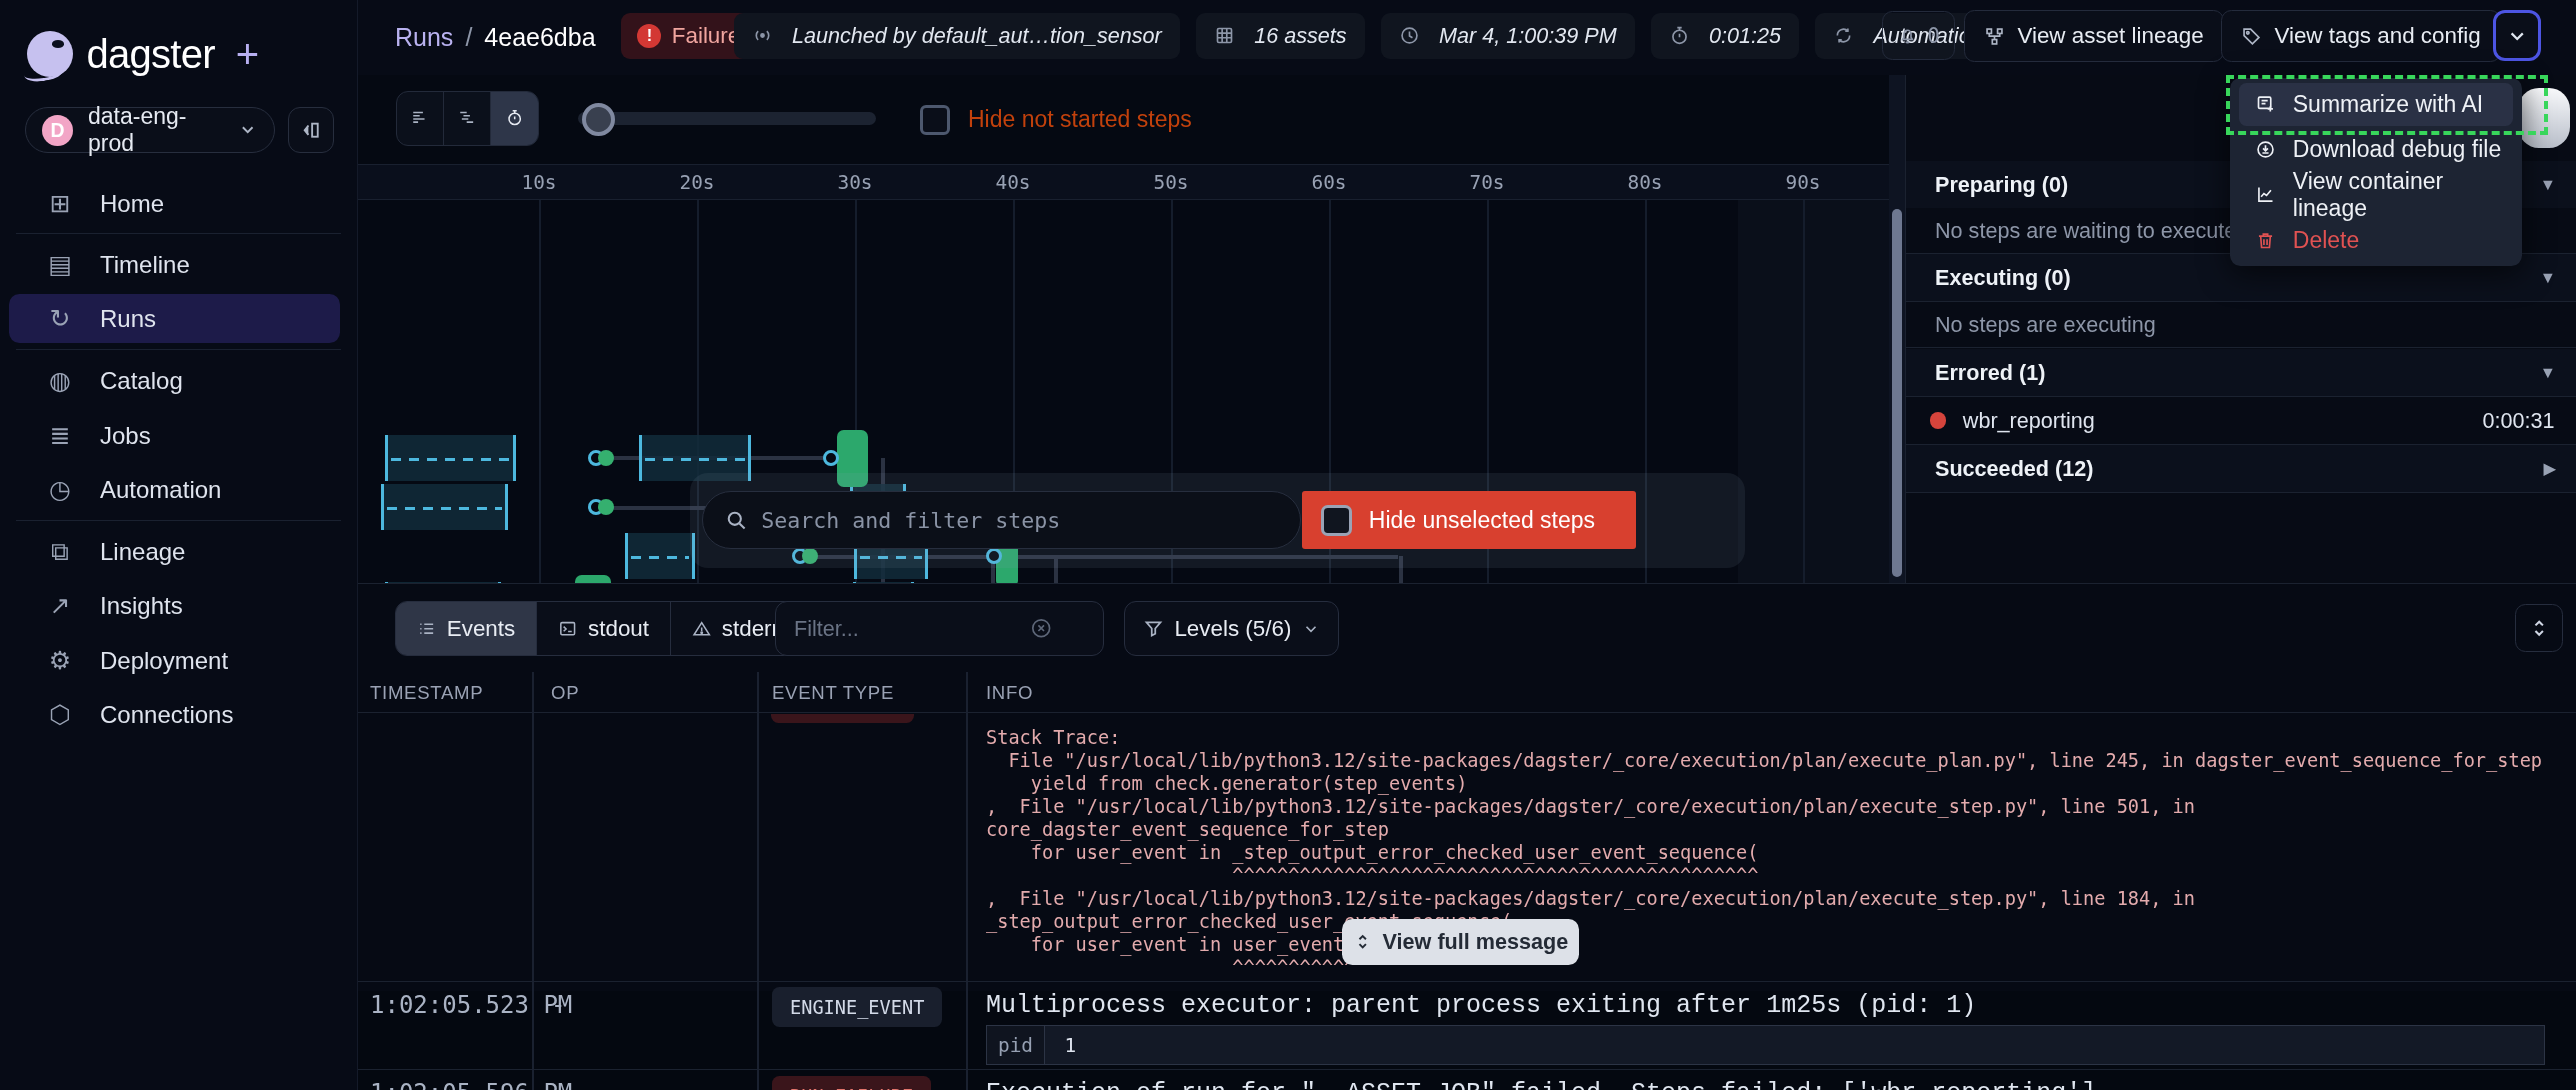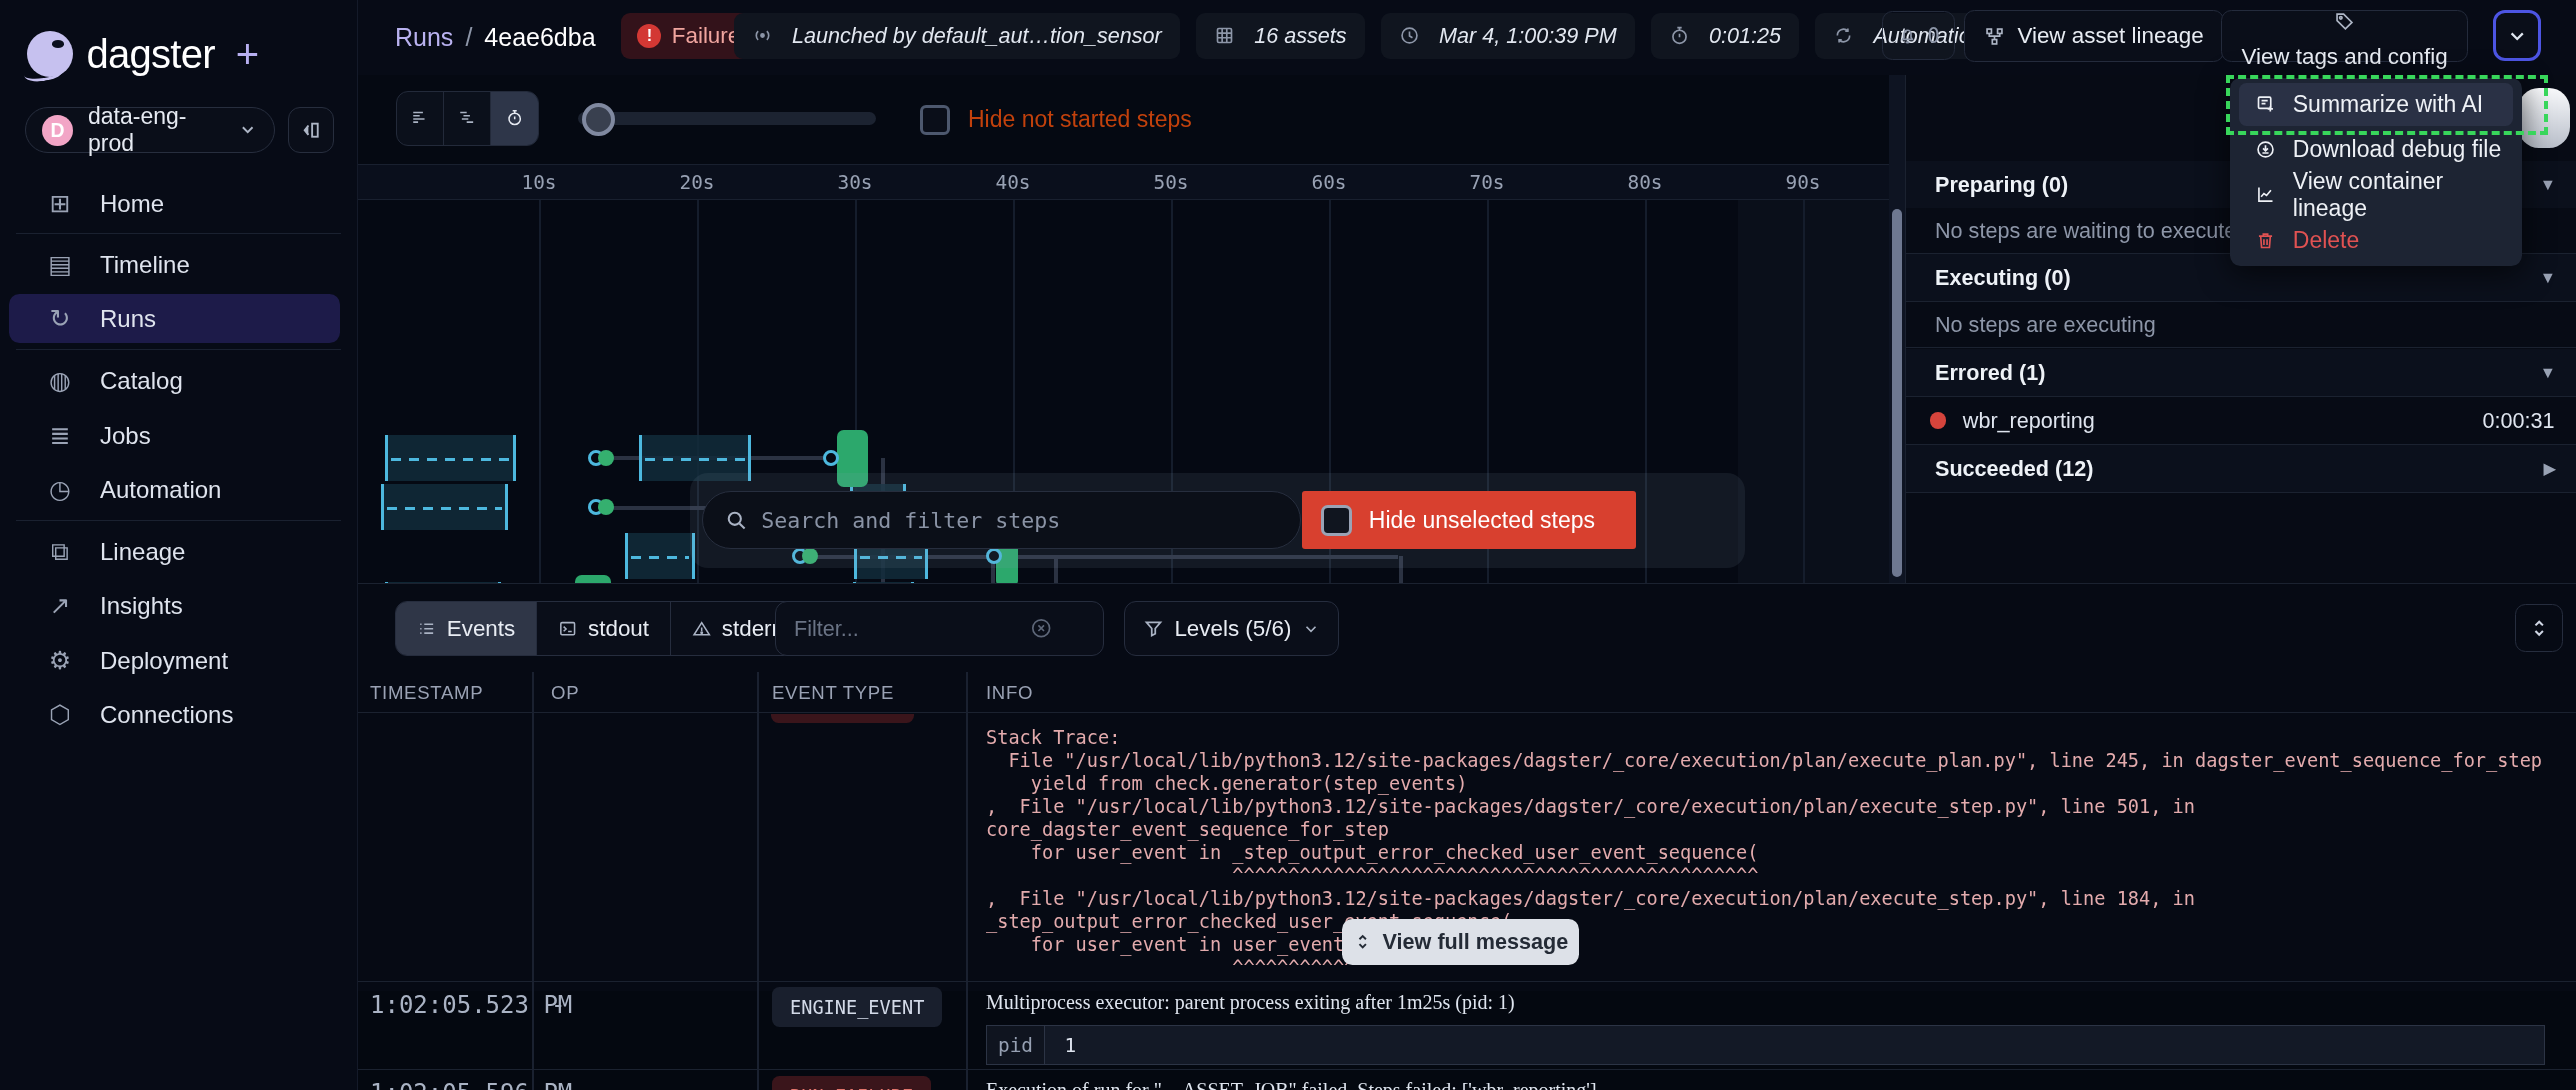--- a/index.html
+++ b/index.html
@@ -49,21 +49,21 @@
   .pill { height:46px; border-radius:9px; background:#10151f; display:flex; align-items:center; gap:19px;
           padding:0 18px; color:#8d96a8;font-style:italic; }
   .pill .plbl { font-size:21.6px; color:#e2e7f0; white-space:nowrap; }
   #bell-pill { position:absolute; left:1524px; top:11.2px; width:73px; height:49px; border:1.5px solid #232a3b;
                border-radius:10.4px; display:flex; align-items:center; justify-content:center; gap:9px; color:#8d96a8; }
   #bell-count { font-size:21px; color:#8d96a8; }
   .hbtn { position:absolute; top:10.4px; height:52px; border:1.5px solid #242b3c; border-radius:10.4px;
           display:flex; align-items:center; gap:12px; padding:0 19.4px; background:#0a0e19; color:#aeb6c6; }
   .hbtn .blbl { font-size:22.4px; color:#e8ecf3; white-space:nowrap; }
   #btn-lineage { left:1606px; }
-  #btn-tags { left:1863px;flex-direction:column; }
+  #btn-tags { left:1863px; }
   #btn-more { position:absolute; left:2135px; top:10.4px; width:48px; height:51px; border:3.7px solid #4d55e3;
               border-radius:12px; background:#0a0e19; display:flex; align-items:center; justify-content:center; color:#dfe5ef; }
 
   
   #gantt-toolbar { position:absolute; left:358px; top:75px; width:1531px; height:89px; background:#050912; }
   #seg-group { position:absolute; left:38px; top:15.7px; height:55px; border:1.5px solid #232a3a; border-radius:12px;
                display:flex; overflow:hidden; background:#0b101b; }
   .seg { width:47px; height:100%; display:flex; align-items:center; justify-content:center; color:#aab3c4;
          border-right:1.5px solid #232a3a; }
   .seg:last-child { border-right:none; }
@@ -147,21 +147,21 @@
   #trace { position:absolute; left:628px; top:142px; font-size:18.6px; line-height:23px; color:#e3abad;
            white-space:pre; font-family:"DejaVu Sans Mono", monospace; }
   .row-border { position:absolute; left:0; width:2218px; height:0; border-top:1.5px solid #1b2230; }
   #view-full-btn { position:absolute; left:984px; top:335px; width:237px; height:46px; border-radius:10.4px;
                    background:#dde1e8; color:#242b36; display:flex; align-items:center; justify-content:center;
                    gap:10.4px; font-size:21.6px; font-weight:bold; z-index:4; }
   .ts { position:absolute; font-size:24px; color:#aab3c4; font-family:"DejaVu Sans Mono", monospace; }
   .chip { position:absolute; height:40px; border-radius:7.5px; background:#191f2d; color:#d3dae8;
           font-size:18.6px; font-family:"DejaVu Sans Mono", monospace; display:flex; align-items:center; padding:0 18px; }
   .chip.fail { background:#3a151b; color:#e2766d; }
-  .info-text { position:absolute; font-size:20px; color:#dfe5ef; font-family:Liberation Serif, serif; white-space:nowrap; }
+  .info-text { position:absolute; font-size:25px; color:#dfe5ef; font-family:Liberation Mono, monospace; white-space:nowrap; }
   #pid-box { position:absolute; left:628px; top:441px; width:1559px; height:40px; border:1.5px solid #2c3445;
              background:#131926; display:flex; align-items:center; }
   #pid-key { width:58px; height:100%; border-right:1.5px solid #2c3445; background:#0f141f; color:#96a0b2;
              font-size:19.4px; font-family:"DejaVu Sans Mono", monospace; display:flex; align-items:center; justify-content:center; }
   #pid-val { font-size:19.4px; color:#dfe5ef; font-family:"DejaVu Sans Mono", monospace; padding-left:19.4px; }
 
   
   #white-pill { position:absolute; left:2518px; top:88px; width:52px; height:60px; border-radius:21px;
                 background:linear-gradient(180deg,#f8f9fb,#b9bfca); z-index:25; }
   #dropdown { position:absolute; left:2230px; top:78px; width:292px; height:188px; border-radius:10.4px;

